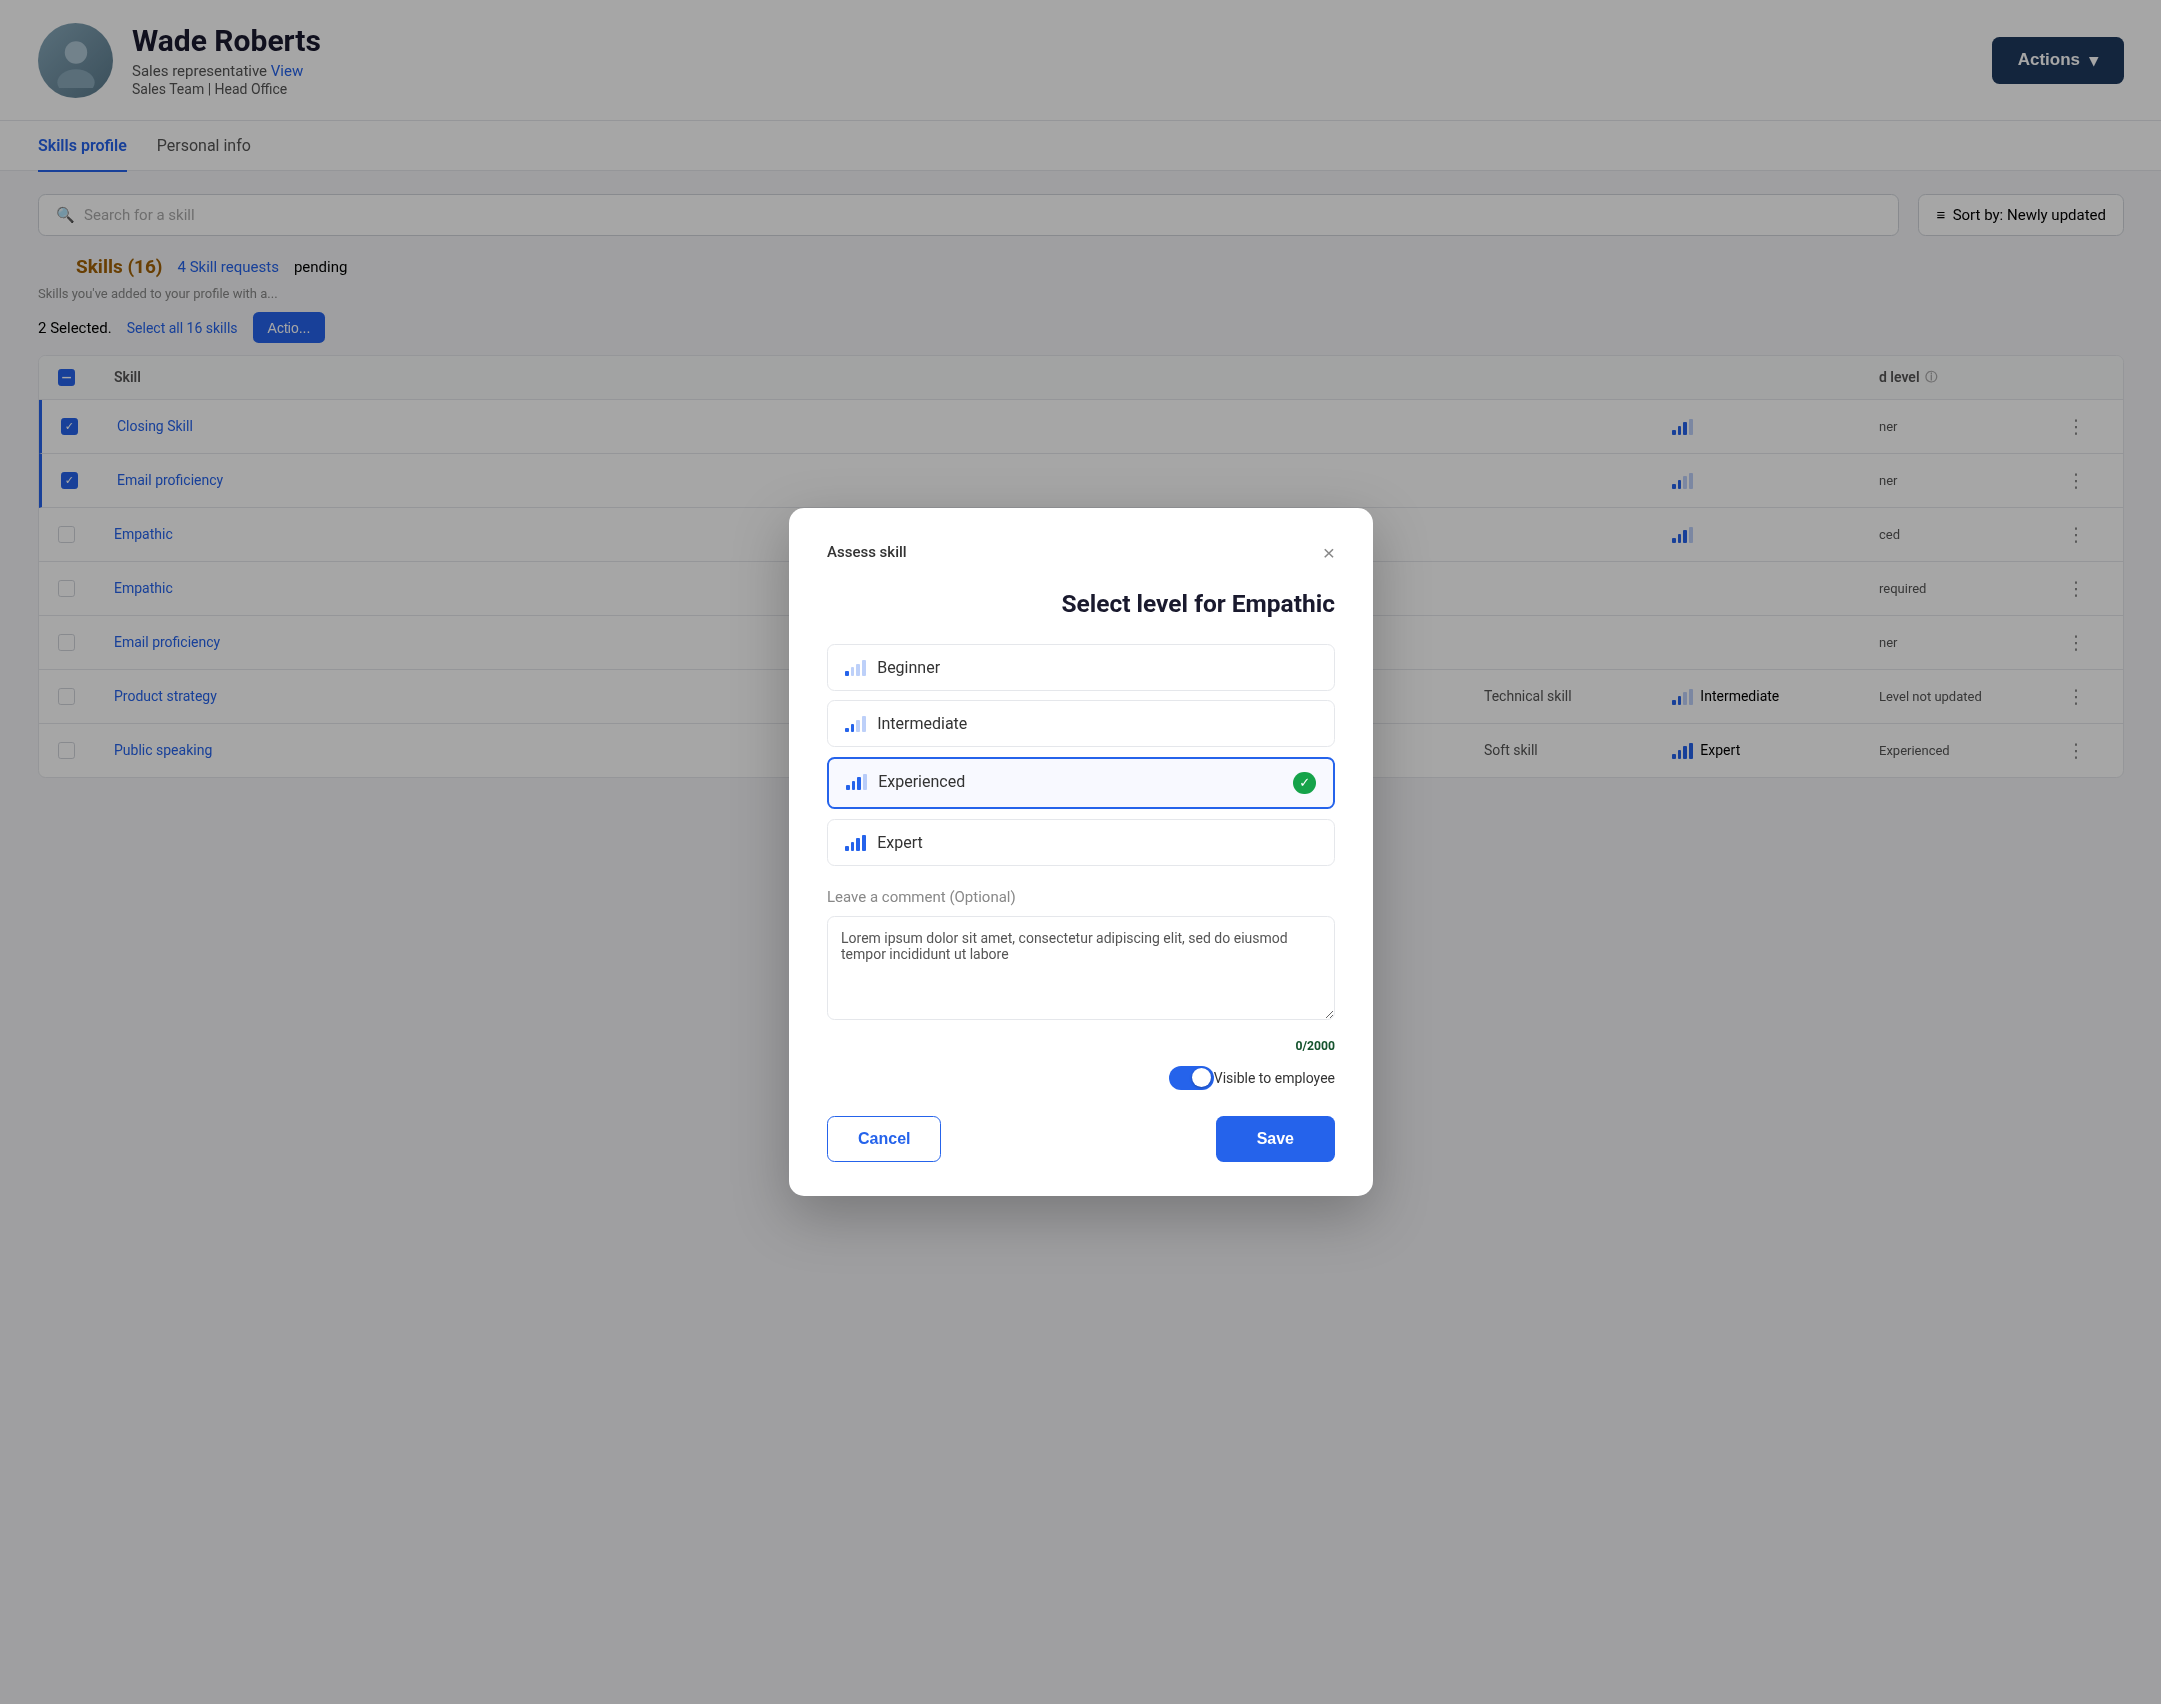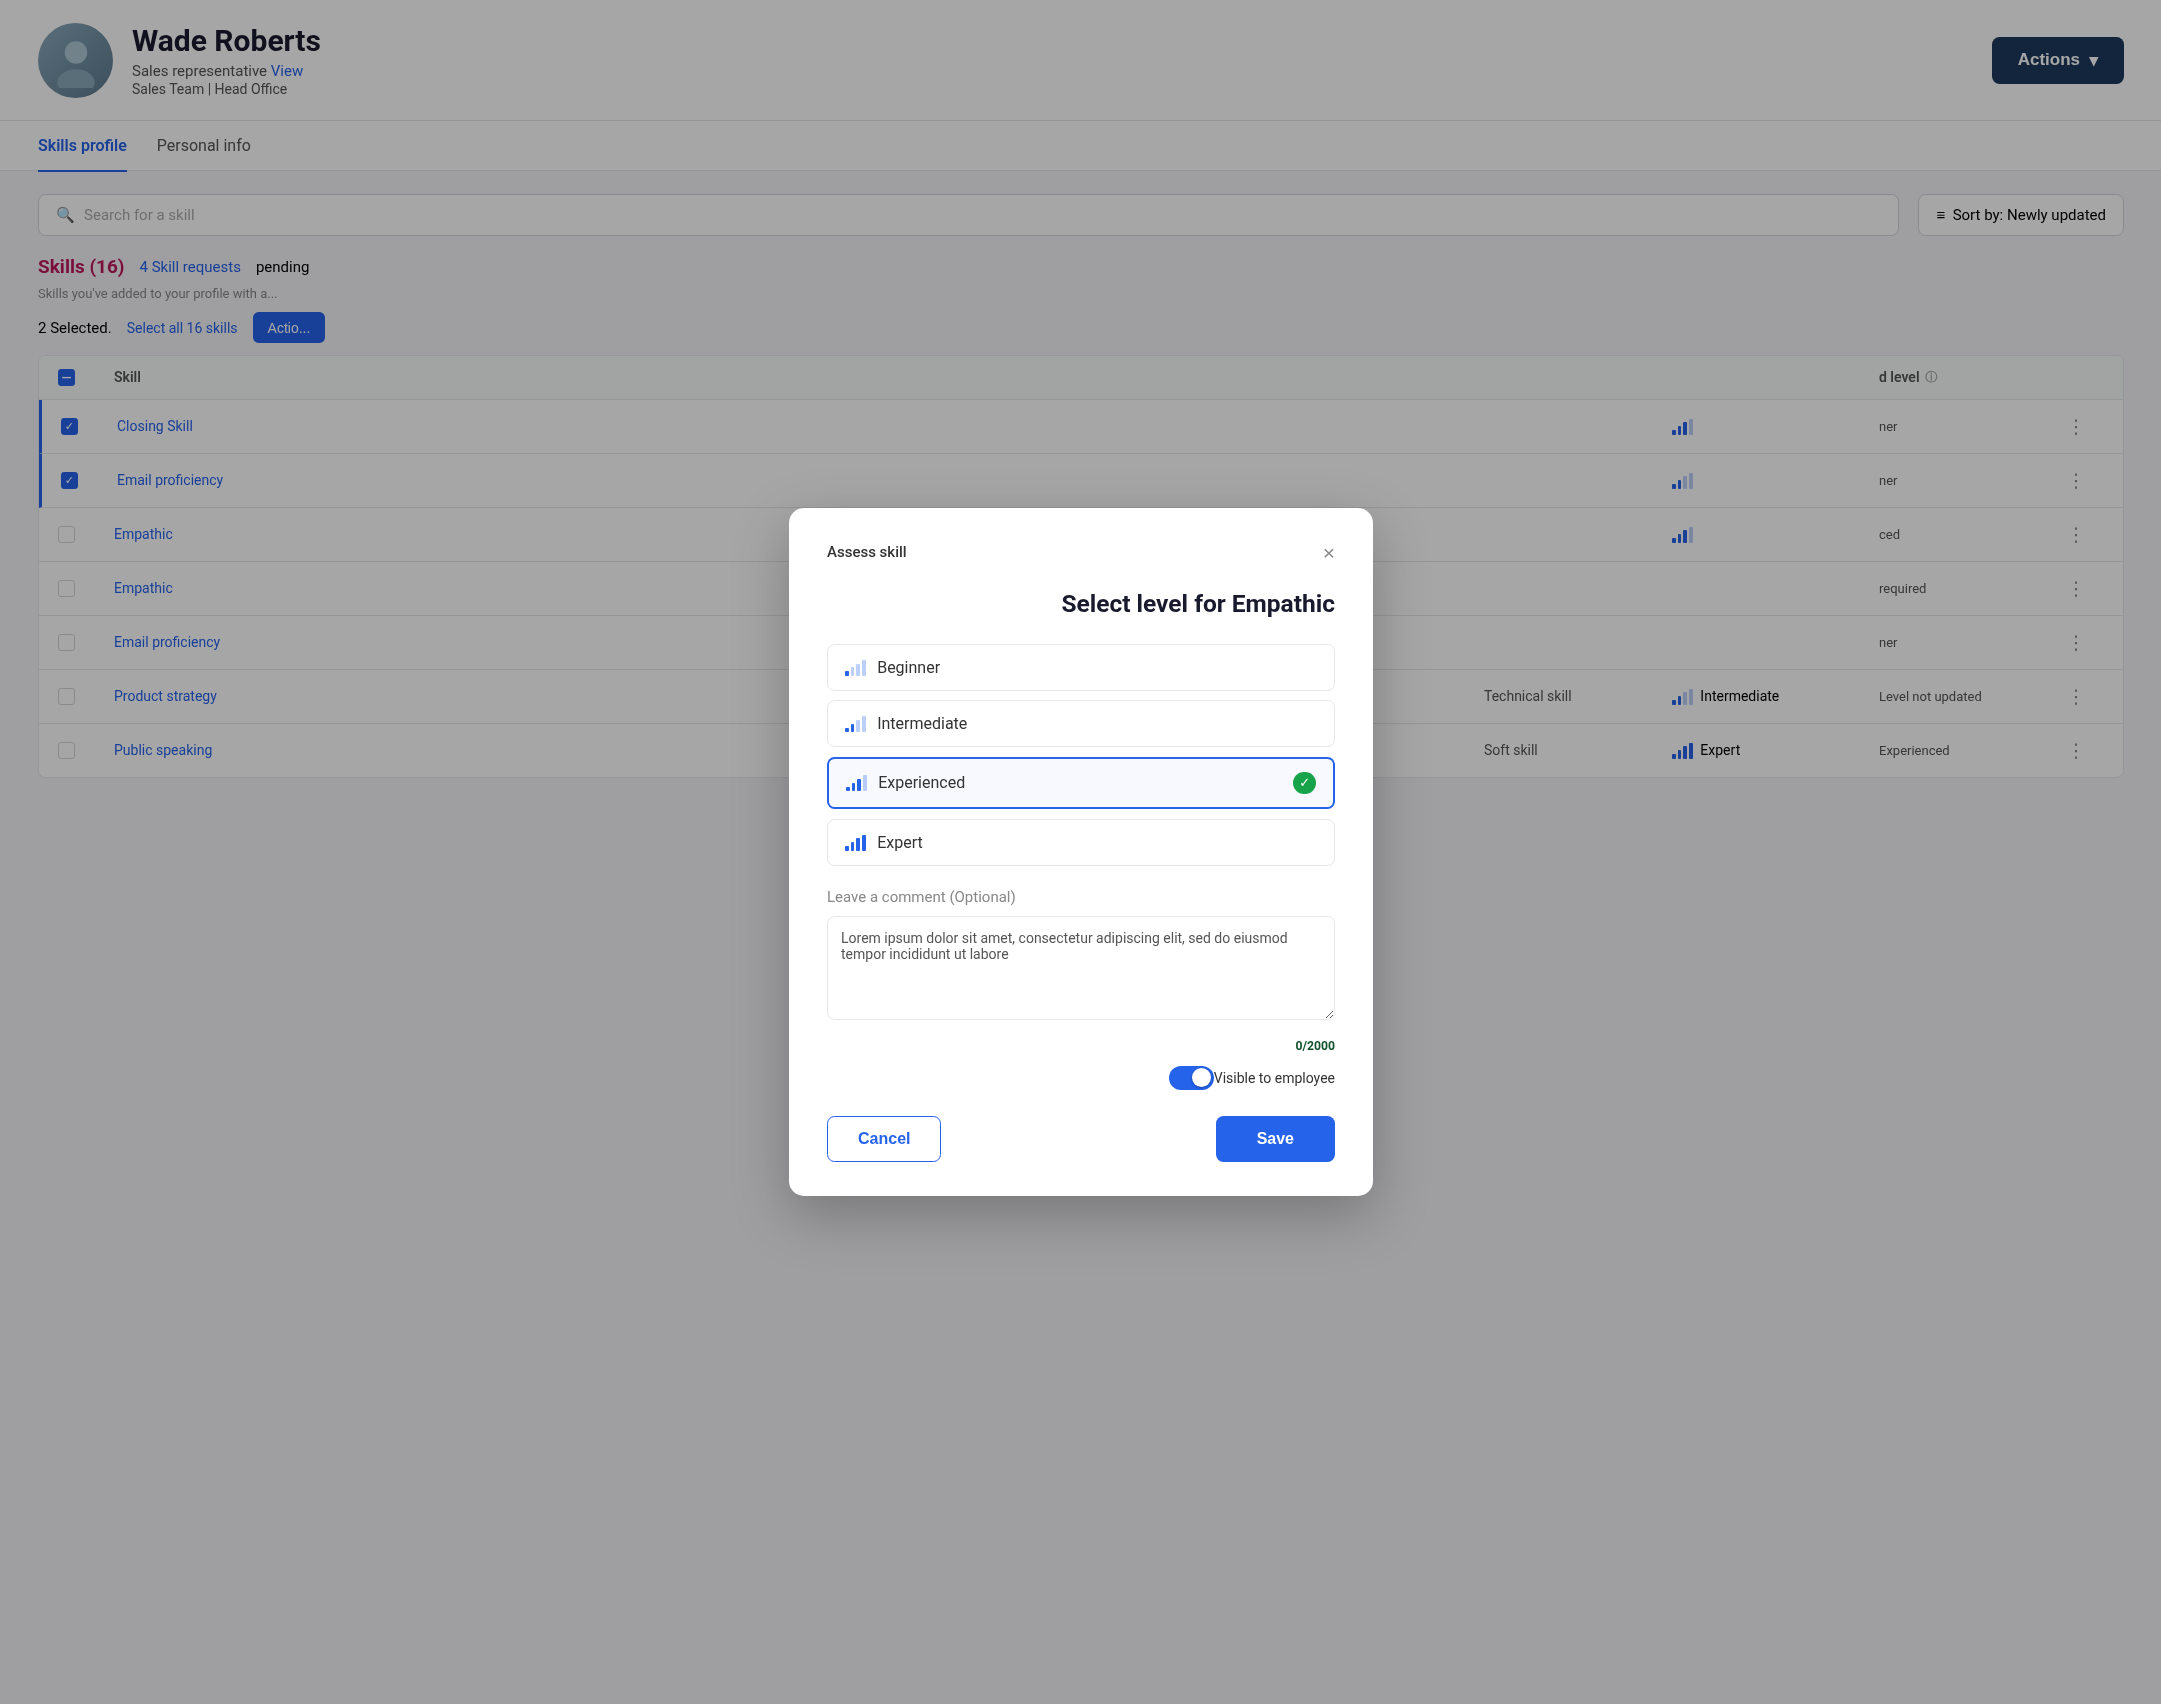--- a/index.html
+++ b/index.html
@@ -138,21 +138,22 @@
     }
     .skills-header-row {
       display: flex;
       align-items: center;
       gap: 15px;
       margin-bottom: 7.5px;
     }
     .skills-title {
       font-size: 19px;
       font-weight: 700;
-      color: #be185d;
+      color: #a16207;
+      margin-left: 38px;
     }
     .skill-requests-link {
       color: #2563eb;
       font-size: 15px;
       cursor: pointer;
     }
     .skills-sub {
       font-size: 13px;
       color: #888;
       margin-bottom: 11.3px;
@@ -296,21 +297,21 @@
 
     
     .level-options {
       display: flex;
       flex-direction: column;
       gap: 9.4px;
       margin-bottom: 22.6px;
     }
     .level-option {
       display: flex;
-      align-items: center;
+      align-items: flex-start;
       justify-content: space-between;
       padding: 13px 17px;
       border: 1.4px solid #e5e7eb;
       border-radius: 7.5px;
       cursor: pointer;
       font-size: 16px;
       color: #333;
     }
     .level-option.selected {
       border: 2.4px solid #2563eb;

